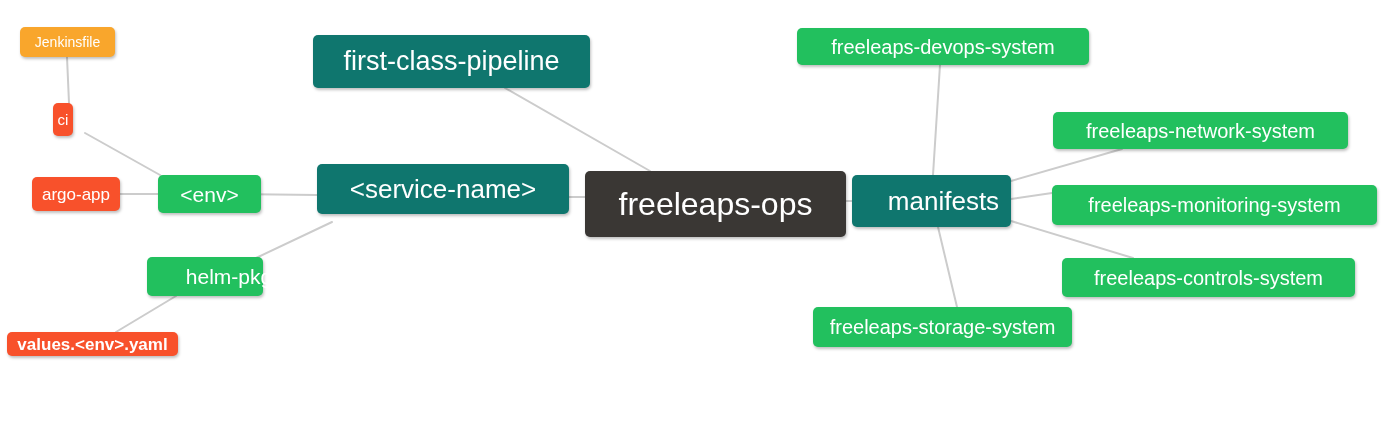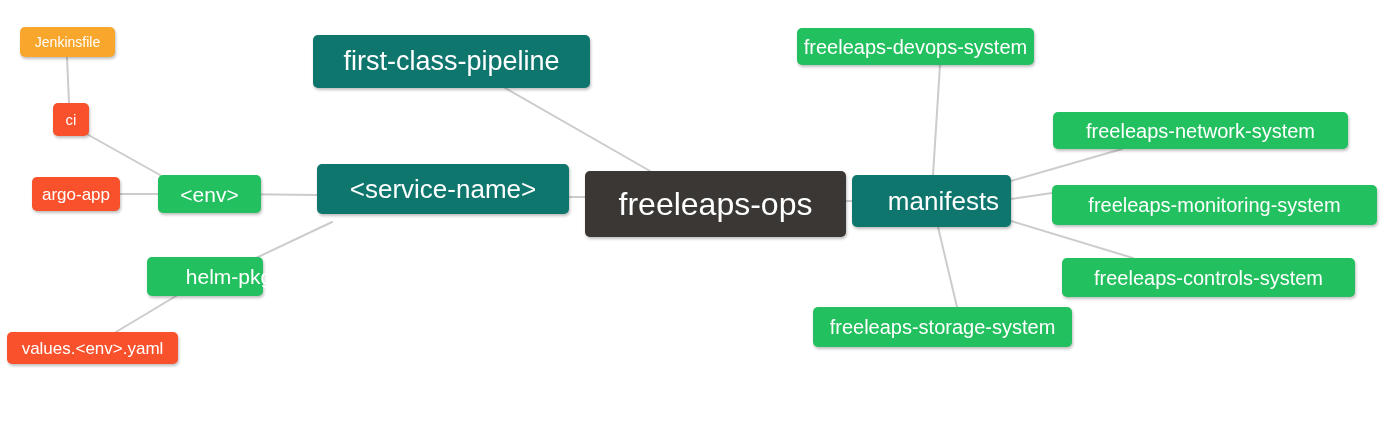--- a/index.html
+++ b/index.html
@@ -62,28 +62,28 @@
     <line x1="505" y1="88" x2="650" y2="171"></line>
     <line x1="846" y1="201" x2="852" y2="201"></line>
     <line x1="933" y1="175" x2="940" y2="65"></line>
     <line x1="1011" y1="181" x2="1122" y2="149"></line>
     <line x1="1011" y1="199" x2="1052" y2="193"></line>
     <line x1="1011" y1="221" x2="1133" y2="258"></line>
     <line x1="938" y1="227" x2="957" y2="307"></line>
   </svg>
 
   <div class="node node-orange" style="left:20px;  top:27px;  width:95px;  height:30px; font-size:14px;">Jenkinsfile</div>
-  <div class="node node-red" style="left:53px;  top:103px; width:36px;  height:33px; font-size:15px;">ci</div>
+  <div class="node node-red" style="left:53px;  top:103px; width:20px;  height:33px; font-size:15px;">ci</div>
   <div class="node node-red" style="left:32px;  top:177px; width:88px;  height:34px; font-size:17px;">argo-app</div>
   <div class="node node-green" style="left:158px; top:175px; width:103px;  height:38px; font-size:21px;">&lt;env&gt;</div>
   <div class="node node-green" style="left:147px; top:257px; width:116px; height:39px; font-size:21px;padding-left:48px;">helm-pkg</div>
-  <div class="node node-red" style="left:7px;   top:332px; width:171px; height:32px; font-size:17px;">values.&lt;env&gt;.yaml</div>
+  <div class="node node-red" style="left:7px;   top:332px; width:171px; height:24px; font-size:17px;font-weight:bold;">values.&lt;env&gt;.yaml</div>
   <div class="node node-blue" style="left:313px; top:35px;  width:277px; height:53px; font-size:27px;">first-class-pipeline</div>
   <div class="node node-blue" style="left:317px; top:164px; width:252px; height:50px; font-size:26px;">&lt;service-name&gt;</div>
   <div class="node node-dark" style="left:585px; top:171px; width:261px; height:66px; font-size:32px;">freeleaps-ops</div>
   <div class="node node-blue" style="left:852px; top:175px; width:159px; height:52px; font-size:26px;padding-left:24px;">manifests</div>
-  <div class="node node-green" style="left:797px; top:28px;  width:237px; height:37px; font-size:20px;">freeleaps-devops-system</div>
+  <div class="node node-green" style="left:797px; top:28px;  width:292px; height:37px; font-size:20px;">freeleaps-devops-system</div>
   <div class="node node-green" style="left:1053px;top:112px; width:295px; height:37px; font-size:20px;">freeleaps-network-system</div>
   <div class="node node-green" style="left:1062px;top:258px; width:293px; height:39px; font-size:20px;">freeleaps-controls-system</div>
   <div class="node node-green" style="left:1052px;top:185px; width:325px; height:40px; font-size:20px;">freeleaps-monitoring-system</div>
   <div class="node node-green" style="left:813px; top:307px; width:259px; height:40px; font-size:20px;">freeleaps-storage-system</div>
 
 </div>
 
 </body></html>

